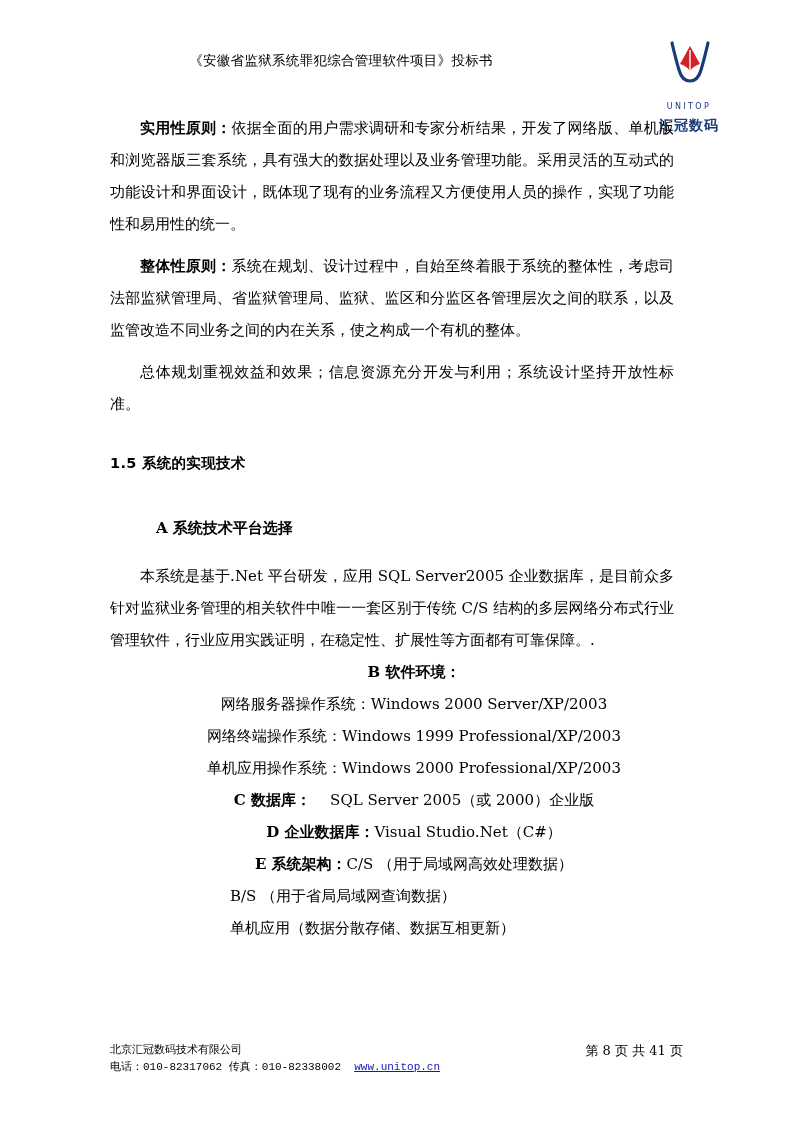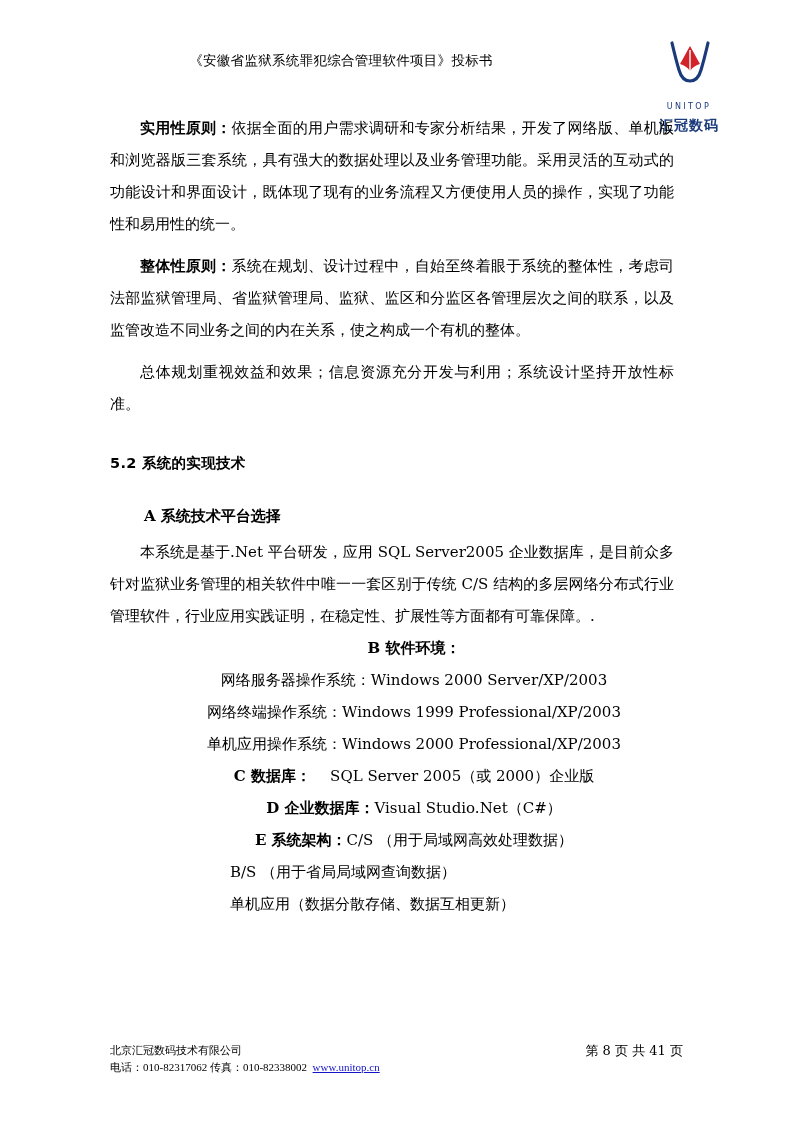--- a/index.html
+++ b/index.html
@@ -106,21 +106,21 @@
     font-family: "DejaVu Sans", "Liberation Sans", sans-serif;
     font-size: 14.5px;
     font-weight: bold;
     margin: 0;
     line-height: 30px;
     letter-spacing: 0.3px;
   }
   h3.subsection {
     font-size: 15px;
     font-weight: bold;
-    margin: 4px;
+    margin: 16px;
     line-height: 32px;
     text-indent: 30px;
   }
 
   .line {
     font-size: 15px;
     line-height: 32px;
   }
   .line.ind2 { padding-left: 30px; text-align: center; }
   .line.ind3 { padding-left: 120px; }
@@ -134,21 +134,21 @@
     position: absolute;
     bottom: 36px;
     left: 0;
     width: 793px;
     height: 44px;
   }
   .footer-left {
     position: absolute;
     left: 110px;
     top: 0;
-    font-family: Liberation Serif, serif;
+    font-family: Liberation Mono, monospace;
     font-size: 11px;
     line-height: 17px;
     color: #000;
   }
   .footer-link {
     color: #1414c8;
     text-decoration: underline;
   }
   .footer-right {
     position: absolute;
@@ -184,21 +184,21 @@
     <div class="gap-small"></div>
 
     <p class="para indent"><span class="bold">整体性原则：</span><span>系统在规划、设计过程中，自始至终着眼于系统的整体性，考虑司法部监狱管理局、省监狱管理局、监狱、监区和分监区各管理层次之间的联系，以及监管改造不同业务之间的内在关系，使之构成一个有机的整体。</span></p>
 
     <div class="gap-small"></div>
 
     <p class="para indent">总体规划重视效益和效果；信息资源充分开发与利用；系统设计坚持开放性标准。</p>
 
     <div class="gap-large"></div>
 
-    <h2 class="section">5.2 系统的实现技术</h2>
+    <h2 class="section">1.5 系统的实现技术</h2>
 
     <div class="gap-med"></div>
 
     <h3 class="subsection">A 系统技术平台选择</h3>
 
     <p class="para indent">本系统是基于.Net 平台研发，应用 SQL Server2005 企业数据库，是目前众多针对监狱业务管理的相关软件中唯一一套区别于传统 C/S 结构的多层网络分布式行业管理软件，行业应用实践证明，在稳定性、扩展性等方面都有可靠保障。.</p>
 
     <div class="line ind2 label-b">B 软件环境：</div>
     <div class="line ind2">网络服务器操作系统：Windows 2000 Server/XP/2003</div>
     <div class="line ind2">网络终端操作系统：Windows 1999 Professional/XP/2003</div>

